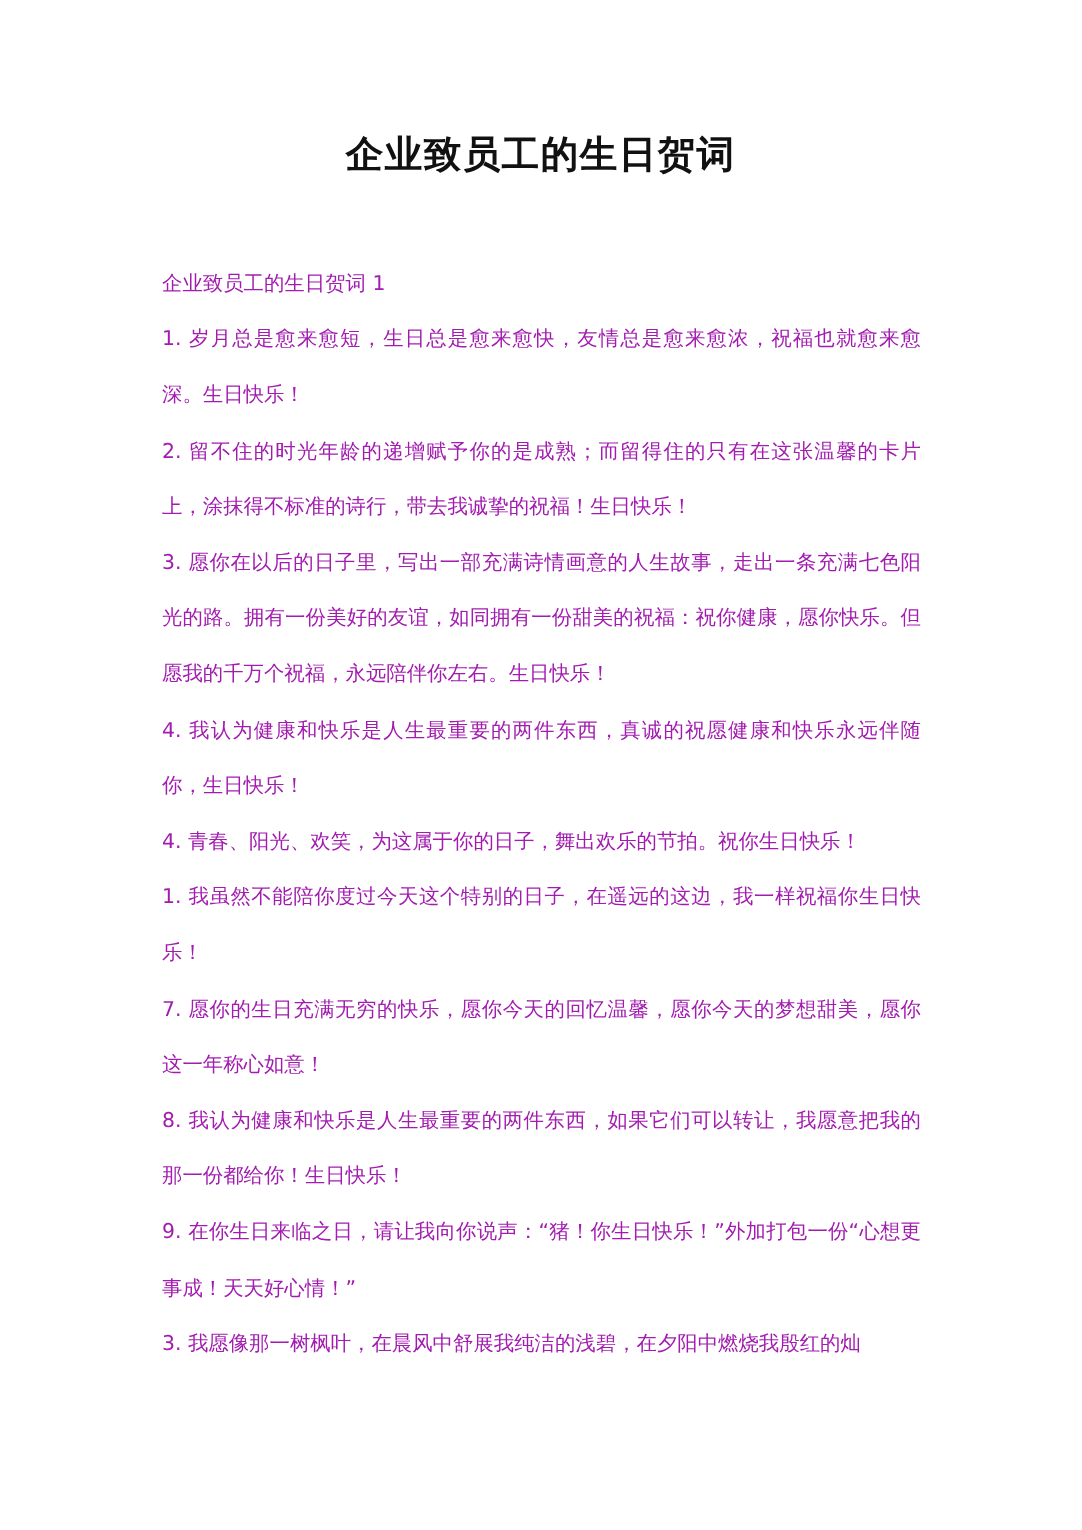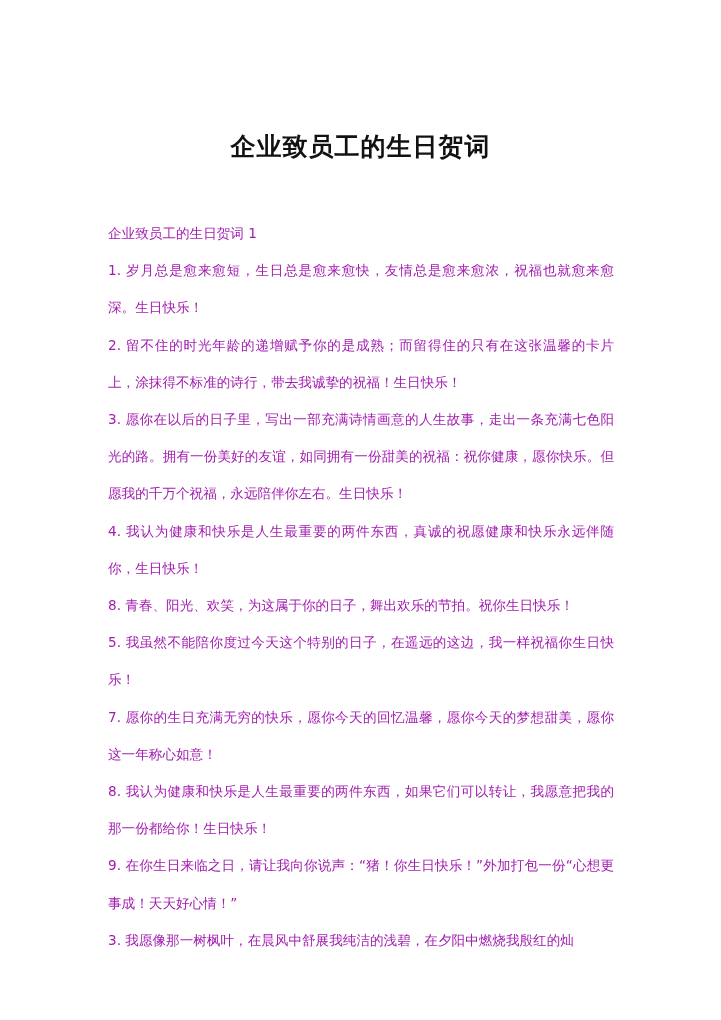--- a/index.html
+++ b/index.html
@@ -1,20 +1,19 @@
 <!DOCTYPE html>
 <html><head>
   <meta charset="utf-8">
   <style>
     html, body { margin: 0; padding: 0; background: #ffffff; }
     body { width: 721px; height: 1020px; overflow: hidden; position: relative; }
     .page {
       position: absolute; left: 0; top: 0; width: 721px; height: 768px;
       background: #ffffff;
-      margin-top: 44px;
     }
     .title {
       position: absolute; left: 0; top: 86px; width: 721px;
       text-align: center;
       font-family: "DejaVu Serif", "Liberation Serif", serif;
       font-weight: bold; font-size: 25px; color: #111;
       letter-spacing: 1px;
     }
     .body {
       position: absolute; left: 108px; top: 171px; width: 506px;
@@ -28,20 +27,20 @@
 <body>
 
 <div class="page">
   <div class="title">企业致员工的生日贺词</div>
   <div class="body">
     <p>企业致员工的生日贺词 1</p>
     <p>1. 岁月总是愈来愈短，生日总是愈来愈快，友情总是愈来愈浓，祝福也就愈来愈深。生日快乐！</p>
     <p>2. 留不住的时光年龄的递增赋予你的是成熟；而留得住的只有在这张温馨的卡片上，涂抹得不标准的诗行，带去我诚挚的祝福！生日快乐！</p>
     <p>3. 愿你在以后的日子里，写出一部充满诗情画意的人生故事，走出一条充满七色阳光的路。拥有一份美好的友谊，如同拥有一份甜美的祝福：祝你健康，愿你快乐。但愿我的千万个祝福，永远陪伴你左右。生日快乐！</p>
     <p>4. 我认为健康和快乐是人生最重要的两件东西，真诚的祝愿健康和快乐永远伴随你，生日快乐！</p>
-    <p>8. 青春、阳光、欢笑，为这属于你的日子，舞出欢乐的节拍。祝你生日快乐！</p>
-    <p>5. 我虽然不能陪你度过今天这个特别的日子，在遥远的这边，我一样祝福你生日快乐！</p>
+    <p>4. 青春、阳光、欢笑，为这属于你的日子，舞出欢乐的节拍。祝你生日快乐！</p>
+    <p>1. 我虽然不能陪你度过今天这个特别的日子，在遥远的这边，我一样祝福你生日快乐！</p>
     <p>7. 愿你的生日充满无穷的快乐，愿你今天的回忆温馨，愿你今天的梦想甜美，愿你这一年称心如意！</p>
     <p>8. 我认为健康和快乐是人生最重要的两件东西，如果它们可以转让，我愿意把我的那一份都给你！生日快乐！</p>
     <p>9. 在你生日来临之日，请让我向你说声：“猪！你生日快乐！”外加打包一份“心想更事成！天天好心情！”</p>
     <p>3. 我愿像那一树枫叶，在晨风中舒展我纯洁的浅碧，在夕阳中燃烧我殷红的灿</p>
   </div>
 </div>
 
 </body></html>

